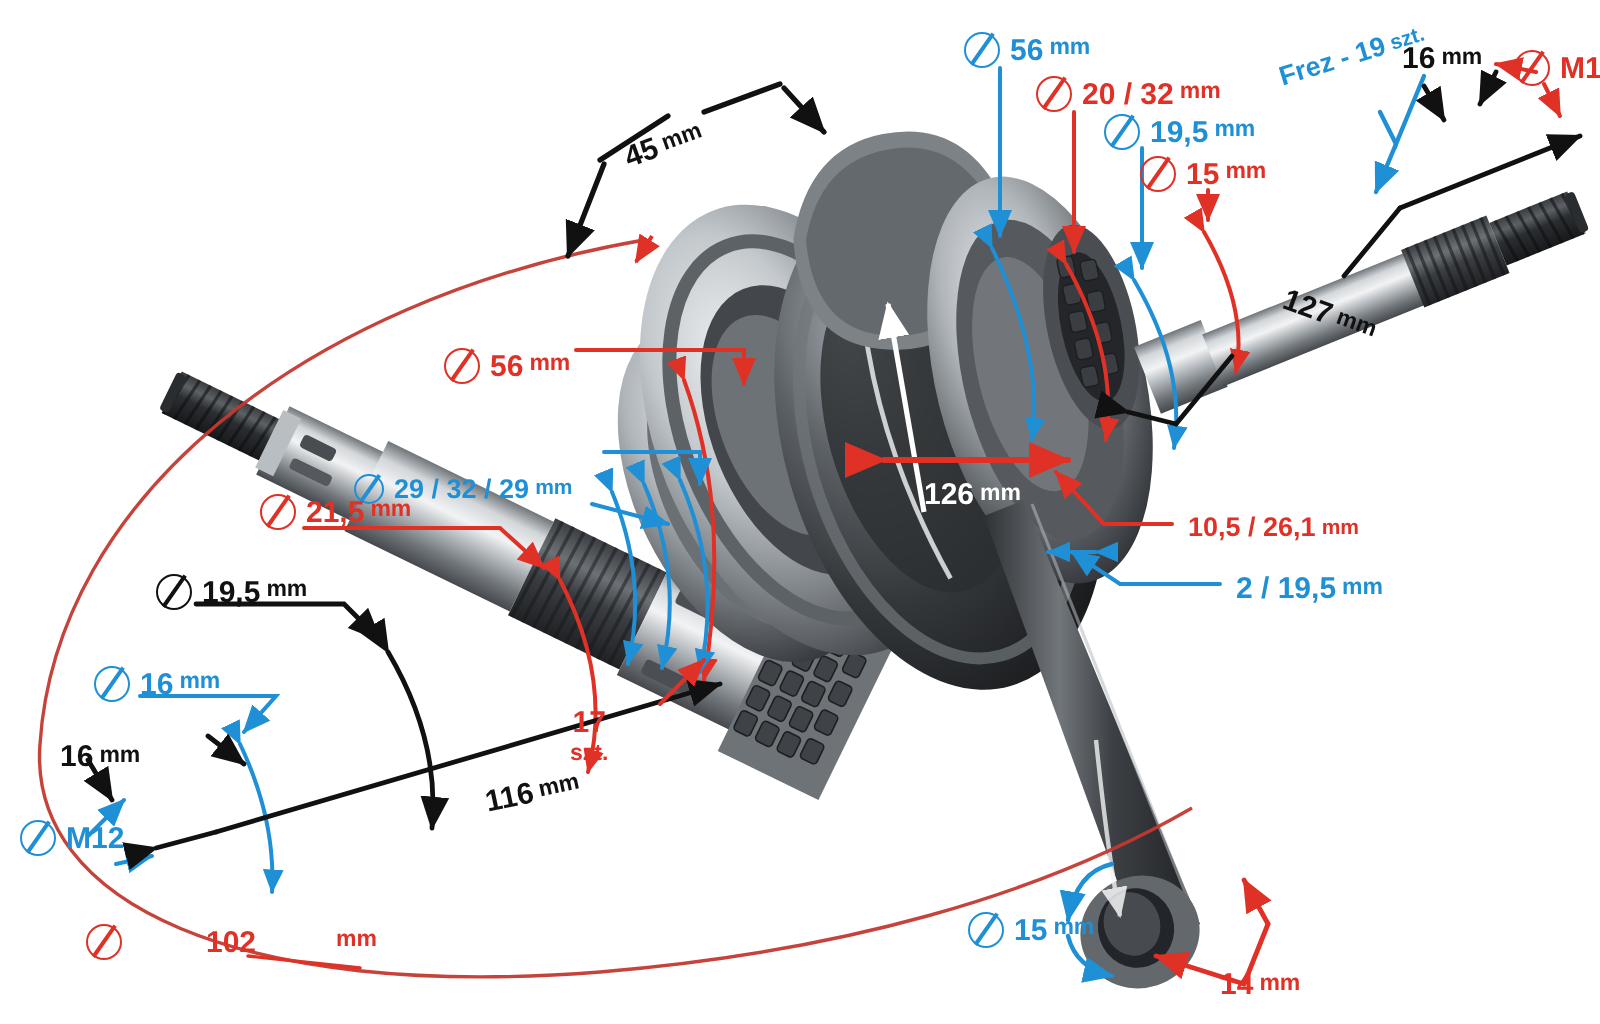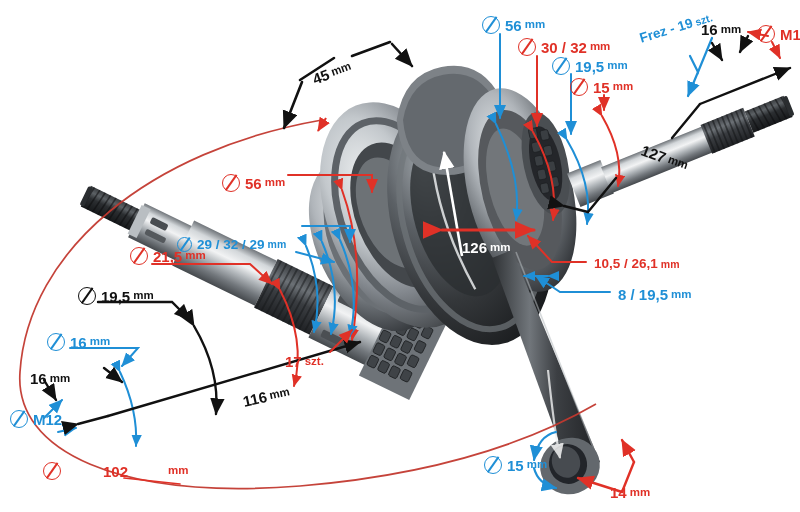--- a/index.html
+++ b/index.html
@@ -434,32 +434,32 @@
       </div>
       <div class="lbl red" style="left: 43px; top: 462px; gap: 40px;">
         <span class="dia"></span>
         <span class="num">102</span>
         <span class="unit">mm</span>
       </div>
       <div class="lbl black" style="left: 243px; top: 394px; transform: rotate(-12deg);">
         <span class="num">116</span>
         <span class="unit">mm</span>
       </div>
-      <div class="lbl red" style="left: 285px; top: 354px;">
+      <div class="lbl red" style="left: 285px; top: 354px; flex-direction: column;">
         <span class="num">17</span>
         <span class="unit">szt.</span>
       </div>
       <div class="lbl blue" style="left: 482px; top: 16px;">
         <span class="dia"></span>
         <span class="num">56</span>
         <span class="unit">mm</span>
       </div>
       <div class="lbl red" style="left: 518px; top: 38px;">
         <span class="dia"></span>
-        <span class="num">30 / 32</span>
+        <span class="num">20 / 32</span>
         <span class="unit">mm</span>
       </div>
       <div class="lbl blue" style="left: 552px; top: 57px;">
         <span class="dia"></span>
         <span class="num">19,5</span>
         <span class="unit">mm</span>
       </div>
       <div class="lbl red" style="left: 570px; top: 78px;">
         <span class="dia"></span>
         <span class="num">15</span>
@@ -483,21 +483,21 @@
       </div>
       <div class="lbl white" style="left: 462px; top: 240px; text-align: center;">
         <span class="num">126</span>
         <span class="unit">mm</span>
       </div>
       <div class="lbl red sm" style="left: 594px; top: 257px;">
         <span class="num">10,5 / 26,1</span>
         <span class="unit">mm</span>
       </div>
       <div class="lbl blue" style="left: 618px; top: 287px;">
-        <span class="num">8 / 19,5</span>
+        <span class="num">2 / 19,5</span>
         <span class="unit">mm</span>
       </div>
       <div class="lbl blue" style="left: 484px; top: 456px;">
         <span class="dia"></span>
         <span class="num">15</span>
         <span class="unit">mm</span>
       </div>
       <div class="lbl red" style="left: 610px; top: 485px;">
         <span class="num">14</span>
         <span class="unit">mm</span>

